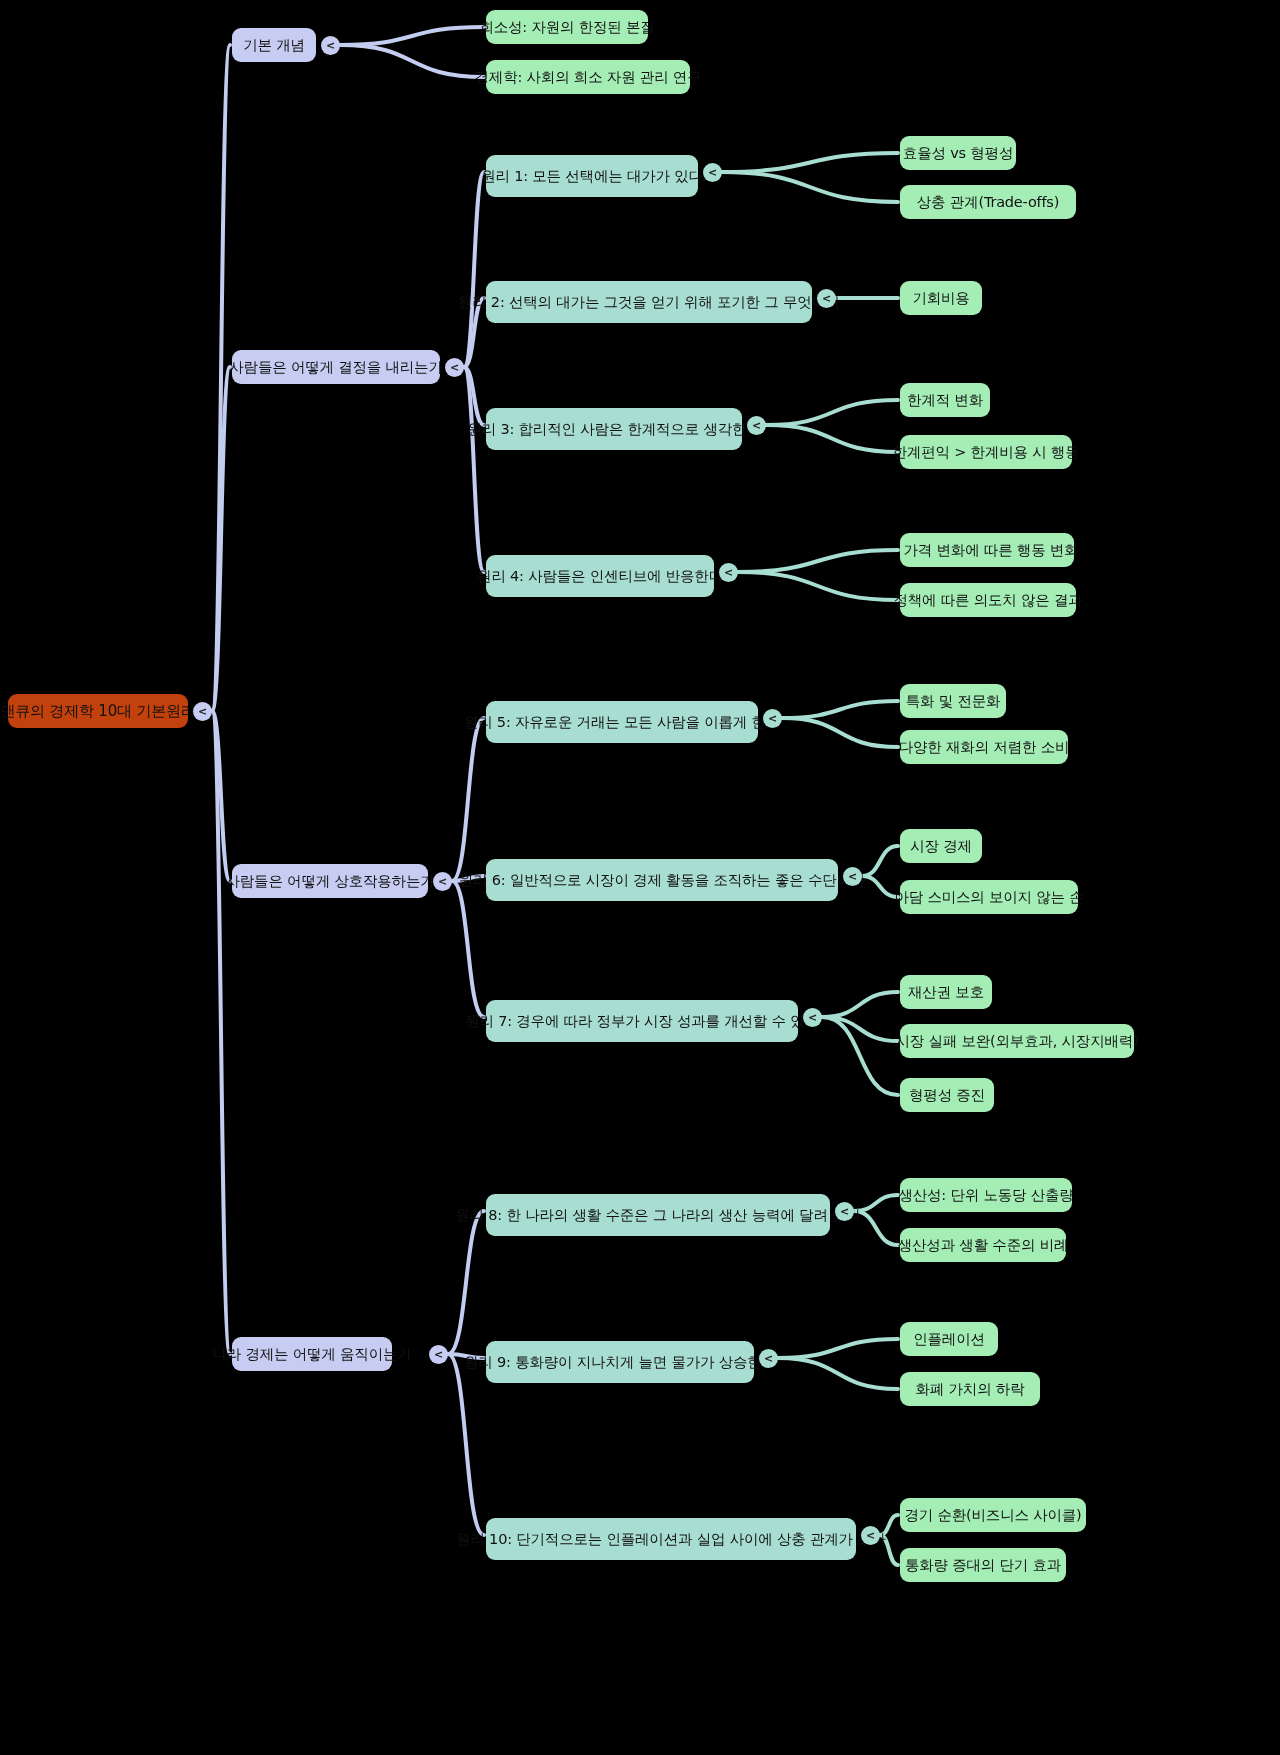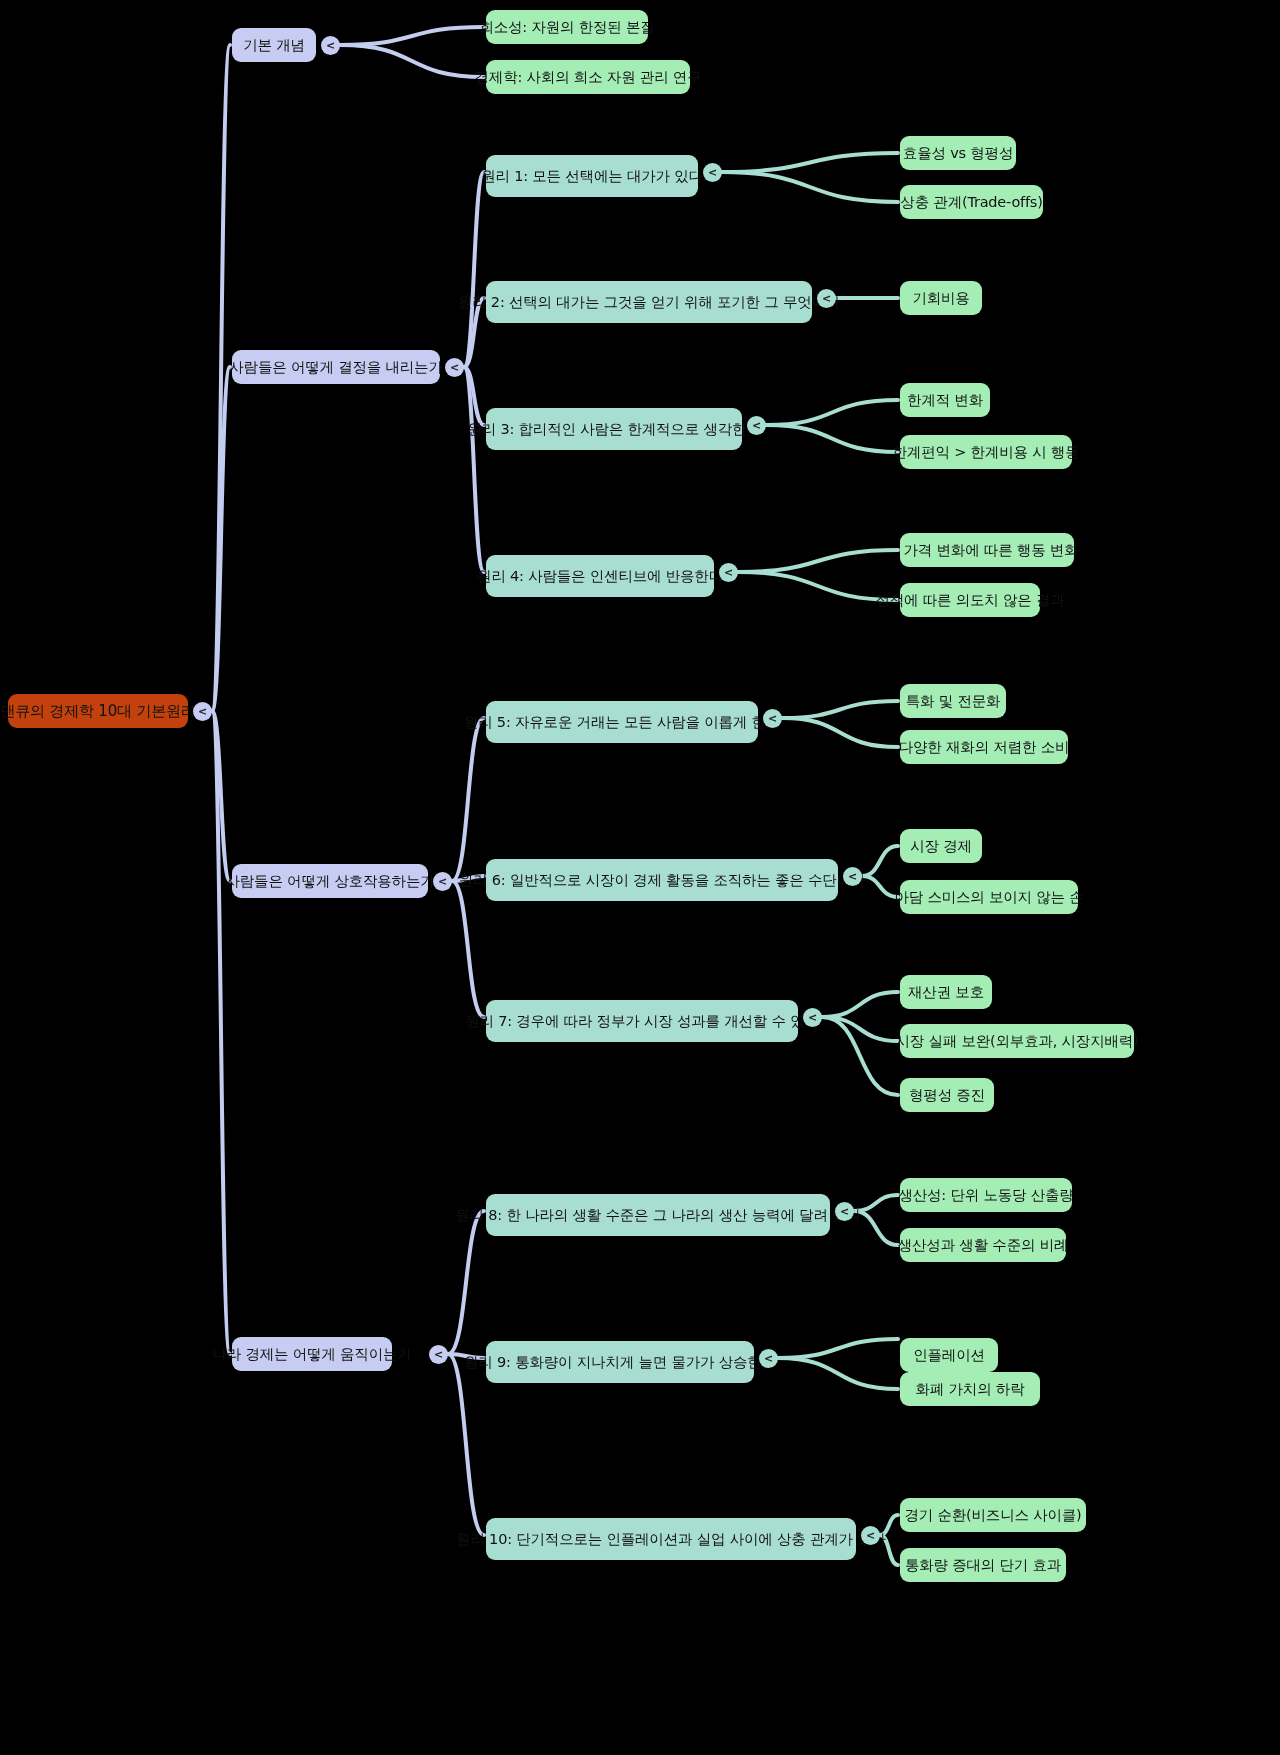--- a/index.html
+++ b/index.html
@@ -85,32 +85,32 @@
       <div class="collapse c-root" style="left: 193px; top: 701.5px;">&lt;</div>
       <div class="node branch" style="left: 232px; top: 28px; width: 84px;">기본 개념</div>
       <div class="collapse c-branch" style="left: 321px; top: 35.5px;">&lt;</div>
       <div class="node leaf" style="left: 486px; top: 10px; width: 162px;">희소성: 자원의 한정된 본질</div>
       <div class="node leaf" style="left: 486px; top: 60px; width: 204px;">경제학: 사회의 희소 자원 관리 연구</div>
       <div class="node branch" style="left: 232px; top: 350px; width: 208px;">사람들은 어떻게 결정을 내리는가</div>
       <div class="collapse c-branch" style="left: 445px; top: 357.5px;">&lt;</div>
       <div class="node principle" style="left: 486px; top: 155px; width: 212px;">원리 1: 모든 선택에는 대가가 있다</div>
       <div class="collapse c-principle" style="left: 703px; top: 162.5px;">&lt;</div>
       <div class="node leaf" style="left: 900px; top: 136px; width: 116px;">효율성 vs 형평성</div>
-      <div class="node leaf" style="left: 900px; top: 185px; width: 143px;">상충 관계(Trade-offs)</div>
+      <div class="node leaf" style="left: 900px; top: 185px; width: 176px;">상충 관계(Trade-offs)</div>
       <div class="node principle" style="left: 486px; top: 281px; width: 326px;">원리 2: 선택의 대가는 그것을 얻기 위해 포기한 그 무엇이다</div>
       <div class="collapse c-principle" style="left: 817px; top: 288.5px;">&lt;</div>
       <div class="node leaf" style="left: 900px; top: 281px; width: 82px;">기회비용</div>
       <div class="node principle" style="left: 486px; top: 408px; width: 256px;">원리 3: 합리적인 사람은 한계적으로 생각한다</div>
       <div class="collapse c-principle" style="left: 747px; top: 415.5px;">&lt;</div>
       <div class="node leaf" style="left: 900px; top: 383px; width: 90px;">한계적 변화</div>
       <div class="node leaf" style="left: 900px; top: 435px; width: 172px;">한계편익 &gt; 한계비용 시 행동</div>
       <div class="node principle" style="left: 486px; top: 555px; width: 228px;">원리 4: 사람들은 인센티브에 반응한다</div>
       <div class="collapse c-principle" style="left: 719px; top: 562.5px;">&lt;</div>
       <div class="node leaf" style="left: 900px; top: 533px; width: 174px; padding-left: 22px;">가격 변화에 따른 행동 변화</div>
-      <div class="node leaf" style="left: 900px; top: 583px; width: 140px;">정책에 따른 의도치 않은 결과</div>
+      <div class="node leaf" style="left: 900px; top: 583px; width: 176px;">정책에 따른 의도치 않은 결과</div>
       <div class="node branch" style="left: 232px; top: 864px; width: 196px;">사람들은 어떻게 상호작용하는가</div>
       <div class="collapse c-branch" style="left: 433px; top: 871.5px;">&lt;</div>
       <div class="node principle" style="left: 486px; top: 701px; width: 272px;">원리 5: 자유로운 거래는 모든 사람을 이롭게 한다</div>
       <div class="collapse c-principle" style="left: 763px; top: 708.5px;">&lt;</div>
       <div class="node leaf" style="left: 900px; top: 684px; width: 106px;">특화 및 전문화</div>
       <div class="node leaf" style="left: 900px; top: 730px; width: 168px;">다양한 재화의 저렴한 소비</div>
       <div class="node principle" style="left: 486px; top: 859px; width: 352px;">원리 6: 일반적으로 시장이 경제 활동을 조직하는 좋은 수단이다</div>
       <div class="collapse c-principle" style="left: 843px; top: 866.5px;">&lt;</div>
       <div class="node leaf" style="left: 900px; top: 829px; width: 82px;">시장 경제</div>
       <div class="node leaf" style="left: 900px; top: 880px; width: 178px;">아담 스미스의 보이지 않는 손</div>
@@ -120,20 +120,20 @@
       <div class="node leaf" style="left: 900px; top: 1024px; width: 234px;">시장 실패 보완(외부효과, 시장지배력)</div>
       <div class="node leaf" style="left: 900px; top: 1078px; width: 94px;">형평성 증진</div>
       <div class="node branch" style="left: 232px; top: 1337px; width: 160px;">나라 경제는 어떻게 움직이는가</div>
       <div class="collapse c-branch" style="left: 429px; top: 1344.5px;">&lt;</div>
       <div class="node principle" style="left: 486px; top: 1194px; width: 344px;">원리 8: 한 나라의 생활 수준은 그 나라의 생산 능력에 달려 있다</div>
       <div class="collapse c-principle" style="left: 835px; top: 1201.5px;">&lt;</div>
       <div class="node leaf" style="left: 900px; top: 1178px; width: 172px;">생산성: 단위 노동당 산출량</div>
       <div class="node leaf" style="left: 900px; top: 1228px; width: 166px;">생산성과 생활 수준의 비례</div>
       <div class="node principle" style="left: 486px; top: 1341px; width: 268px;">원리 9: 통화량이 지나치게 늘면 물가가 상승한다</div>
       <div class="collapse c-principle" style="left: 759px; top: 1348.5px;">&lt;</div>
-      <div class="node leaf" style="left: 900px; top: 1322px; width: 98px; margin-top: 16px;">인플레이션</div>
+      <div class="node leaf" style="left: 900px; top: 1322px; width: 98px;">인플레이션</div>
       <div class="node leaf" style="left: 900px; top: 1372px; width: 140px;">화폐 가치의 하락</div>
       <div class="node principle" style="left: 486px; top: 1518px; width: 370px;">원리 10: 단기적으로는 인플레이션과 실업 사이에 상충 관계가 있다</div>
       <div class="collapse c-principle" style="left: 861px; top: 1525.5px;">&lt;</div>
       <div class="node leaf" style="left: 900px; top: 1498px; width: 186px;">경기 순환(비즈니스 사이클)</div>
       <div class="node leaf" style="left: 900px; top: 1548px; width: 166px;">통화량 증대의 단기 효과</div>
     </div>
 </div>
 
 </body></html>

